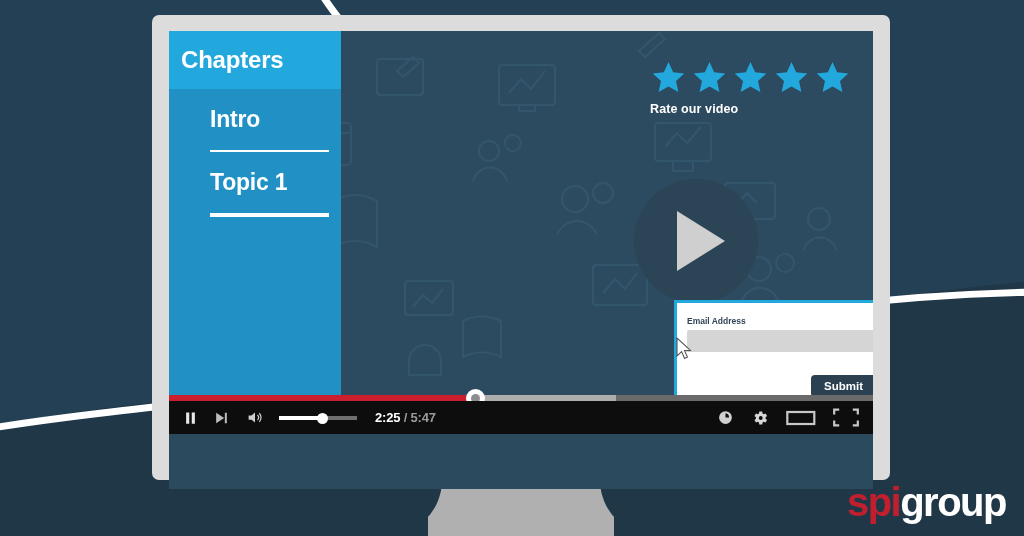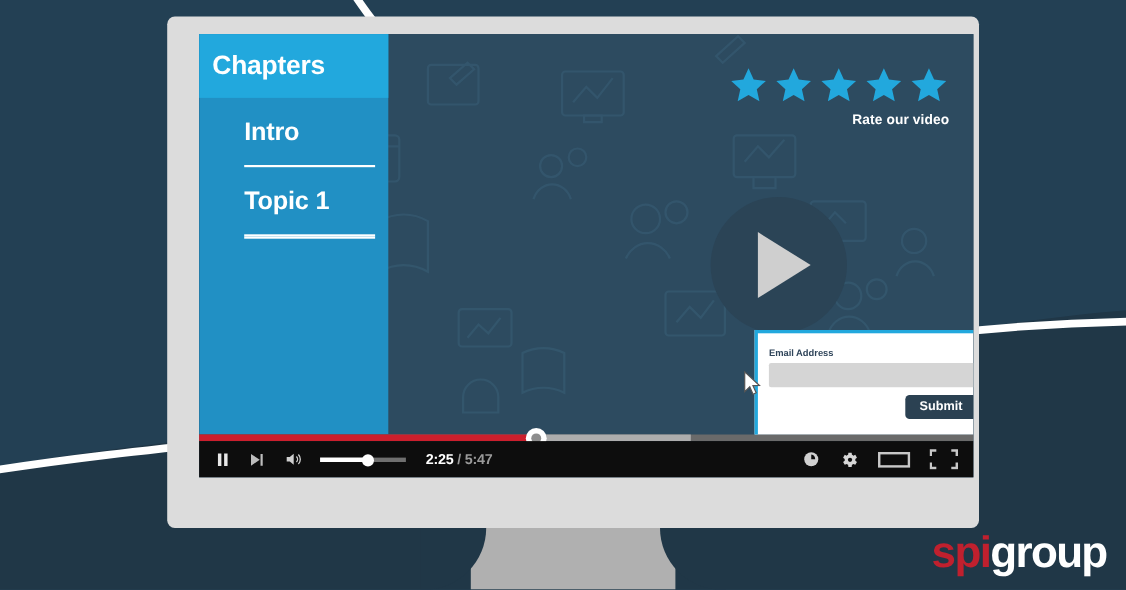--- a/index.html
+++ b/index.html
@@ -12,21 +12,21 @@
 
   
   #bg-decor { position:absolute; inset:0; z-index:0; }
 
   
   .monitor {
     position:absolute; left:152px; top:15px; width:738px; height:465px;
     background:#dcdcdc; border-radius:7px; z-index:5;
   }
   .screen {
-    position:absolute; left:29px; top:16px; width:704px; height:403px;
+    position:absolute; left:17px; top:16px; width:704px; height:458px;
     background:#2c4a5e; overflow:hidden;
   }
   .stand-neck {
     position:absolute; left:428px; top:480px; width:186px; height:56px;
     background:#b0b0b0; z-index:4;
   }
   .stand-neck::before, .stand-neck::after{
     content:""; position:absolute; top:0; width:60px; height:56px;
     background:#203747;
   }
@@ -68,41 +68,41 @@
     display:flex; align-items:center; justify-content:center; z-index:2;
   }
   .play-tri {
     width:0;height:0;border-style:solid;
     border-width:30px 0 30px 48px;
     border-color:transparent transparent transparent #cfcfcf;
     margin-left:10px;
   }
 
   
-  .rating { position:absolute; right:22px; top:28px; z-index:3; text-align:right; }
+  .rating { position:absolute; right:22px; top:28px; z-index:3; text-align:left; }
   .stars { display:flex; gap:4px; }
   .rating-label {
     color:#fff; font-size:12.5px; font-weight:bold; margin-top:7px; letter-spacing:.1px;
   }
 
   
   .signup {
     position:absolute; left:505px; top:269px; width:215px; height:100px;
     background:#ffffff; border:3px solid #22a8dd; z-index:4; padding:8px 10px 0 10px;
   }
   .signup-title { font-size:13.5px; font-weight:bold; color:#1f3346; letter-spacing:-.2px; }
   .signup-label { font-size:8.5px; font-weight:bold; color:#30455a; margin-top:5px; }
   .signup-input {
     margin-top:4px; height:22px; background:#d5d5d5; border:none; width:100%;
     border-radius:2px; position:relative;
   }
   .submit-row { display:flex; justify-content:flex-end; margin-top:7px; }
   .submit-btn {
     background:#2b4152; color:#fff; font-size:11.5px; font-weight:bold;
-    border:none; border-radius:4px; padding:5px 13px; cursor:pointer;
+    border:none; border-radius:4px; padding:5px 13px; cursor:pointer;margin-top:16px;
   }
   .cursor { position:absolute; left:675px; top:337px; z-index:9; }
 
   
   .progress-wrap { position:absolute; left:0; top:364px; width:704px; height:6px; background:#6a6a6a; z-index:3;}
   .progress-played { position:absolute; left:0; top:0; height:6px; background:#cc1f2d; width:43.5%; }
   .progress-buffer { position:absolute; left:43.5%; top:0; height:6px; background:#adadad; width:20%; }
   .scrub {
     position:absolute; left:43.5%; top:3px; width:19px;height:19px;
     margin-left:-9px; margin-top:-9px; border-radius:50%;

